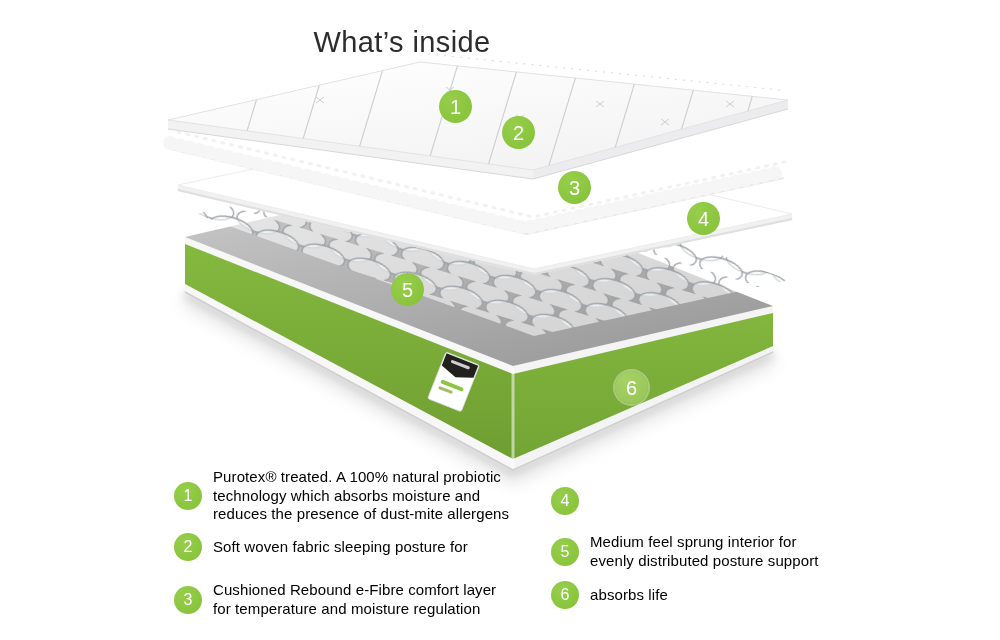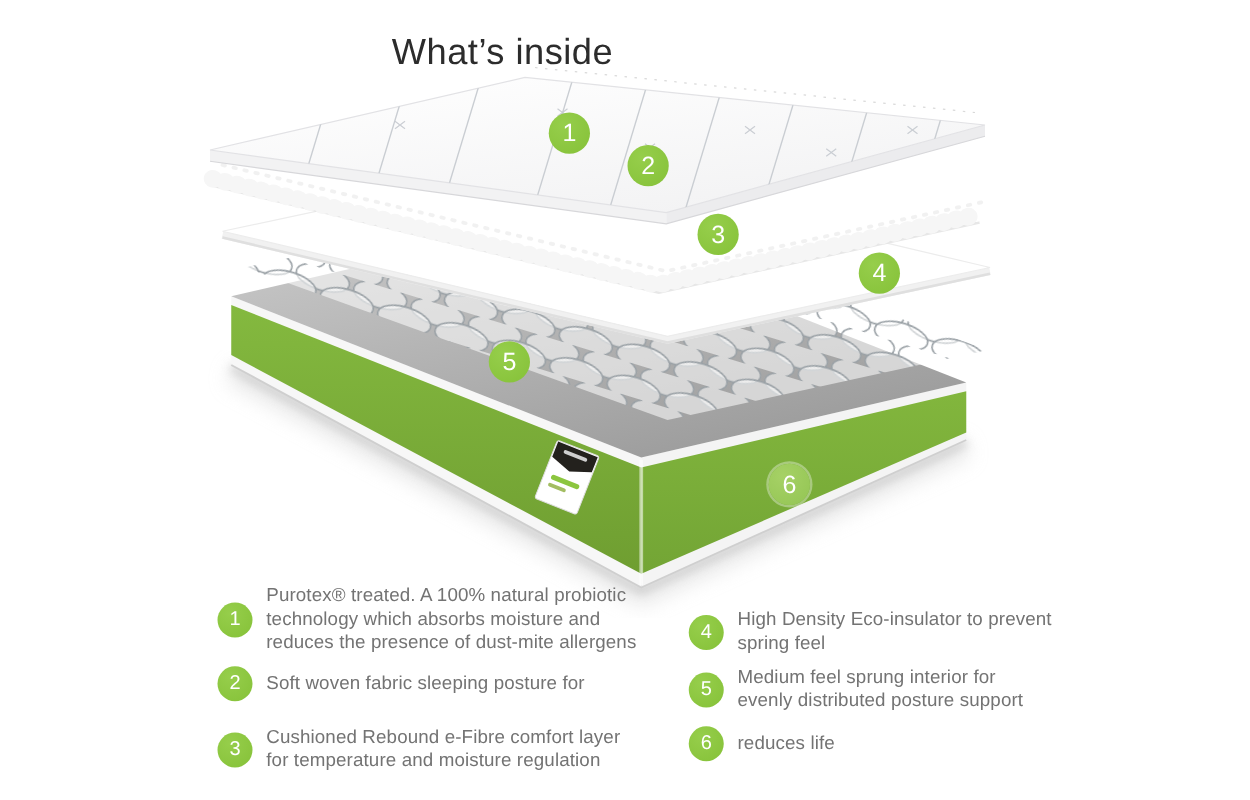--- a/index.html
+++ b/index.html
@@ -13,21 +13,21 @@
          background:radial-gradient(circle at 35% 30%, #96ce4b, #85c138);
          color:#fff;display:flex;align-items:center;justify-content:center;
          font-size:20px;font-weight:500;line-height:1;}
   .badge.on-green{background:radial-gradient(circle at 35% 30%, #a6d166, #93c553);
          box-shadow:0 0 0 2px rgba(255,255,255,.35);}
   .legend-item{position:absolute;display:flex;align-items:center;gap:11px;}
   .lbadge{flex:0 0 auto;width:28px;height:28px;border-radius:50%;
           background:radial-gradient(circle at 35% 30%, #96ce4b, #85c138);
           color:#fff;display:flex;align-items:center;justify-content:center;
           font-size:16px;font-weight:500;line-height:1;}
-  .ltext{color:#737373;font-size:15px;line-height:18.5px;letter-spacing:.1px;}
+  .ltext{color:#000000;font-size:15px;line-height:18.5px;letter-spacing:.1px;}
   .lline{white-space:nowrap;}
 </style>
 </head>
 <body>
 
 <div class="page">
 
   <h1 class="title">What’s inside</h1>
 
   <div class="diagram">
@@ -203,39 +203,35 @@
       <div class="ltext">
         <div class="lline">Cushioned Rebound e-Fibre comfort layer</div>
         <div class="lline">for temperature and moisture regulation</div>
       </div>
     </div>
 
     <div class="legend-item" style="left:551px;top:487px">
       <div class="lbadge">
           <span>4</span>
         </div>
-      <div class="ltext">
-        <div class="lline">High Density Eco-insulator to prevent</div>
-        <div class="lline">spring feel</div>
-      </div>
     </div>
 
     <div class="legend-item" style="left:551px;top:533px">
       <div class="lbadge">
           <span>5</span>
         </div>
       <div class="ltext">
         <div class="lline">Medium feel sprung interior for</div>
         <div class="lline">evenly distributed posture support</div>
       </div>
     </div>
 
     <div class="legend-item" style="left:551px;top:581px">
       <div class="lbadge">
           <span>6</span>
         </div>
       <div class="ltext">
-        <div class="lline">reduces life</div>
+        <div class="lline">absorbs life</div>
       </div>
     </div>
 
   </div>
 </div>
 
 </body></html>

